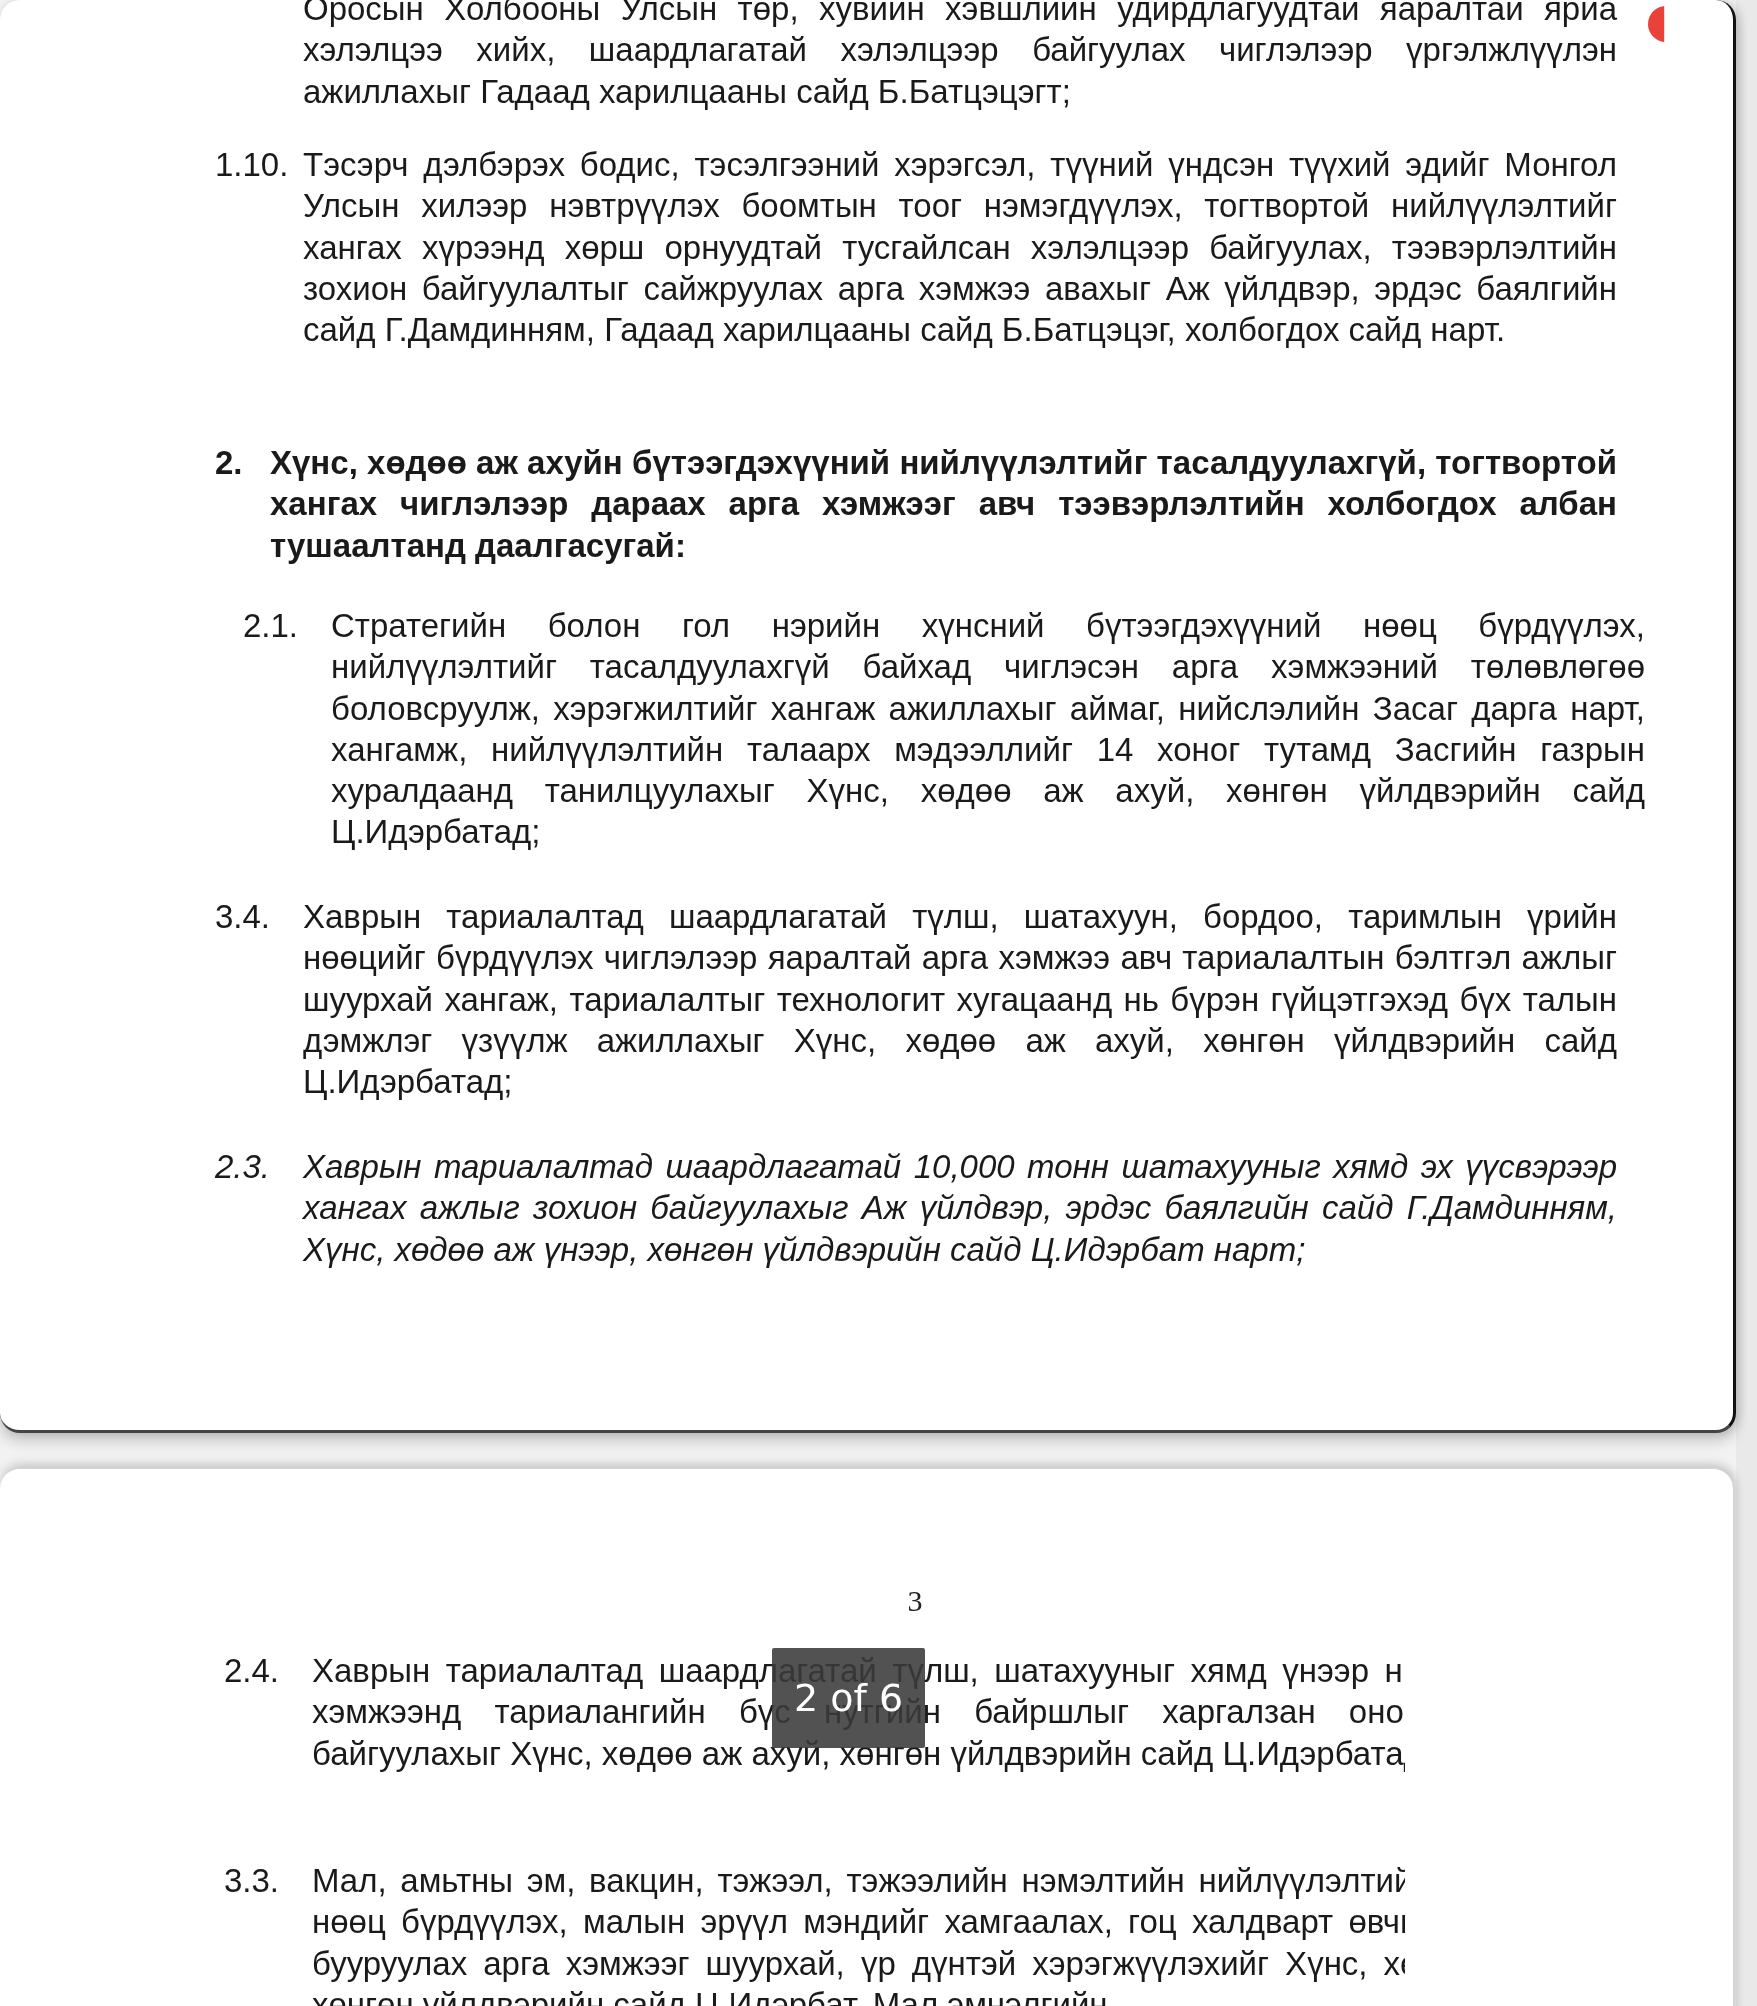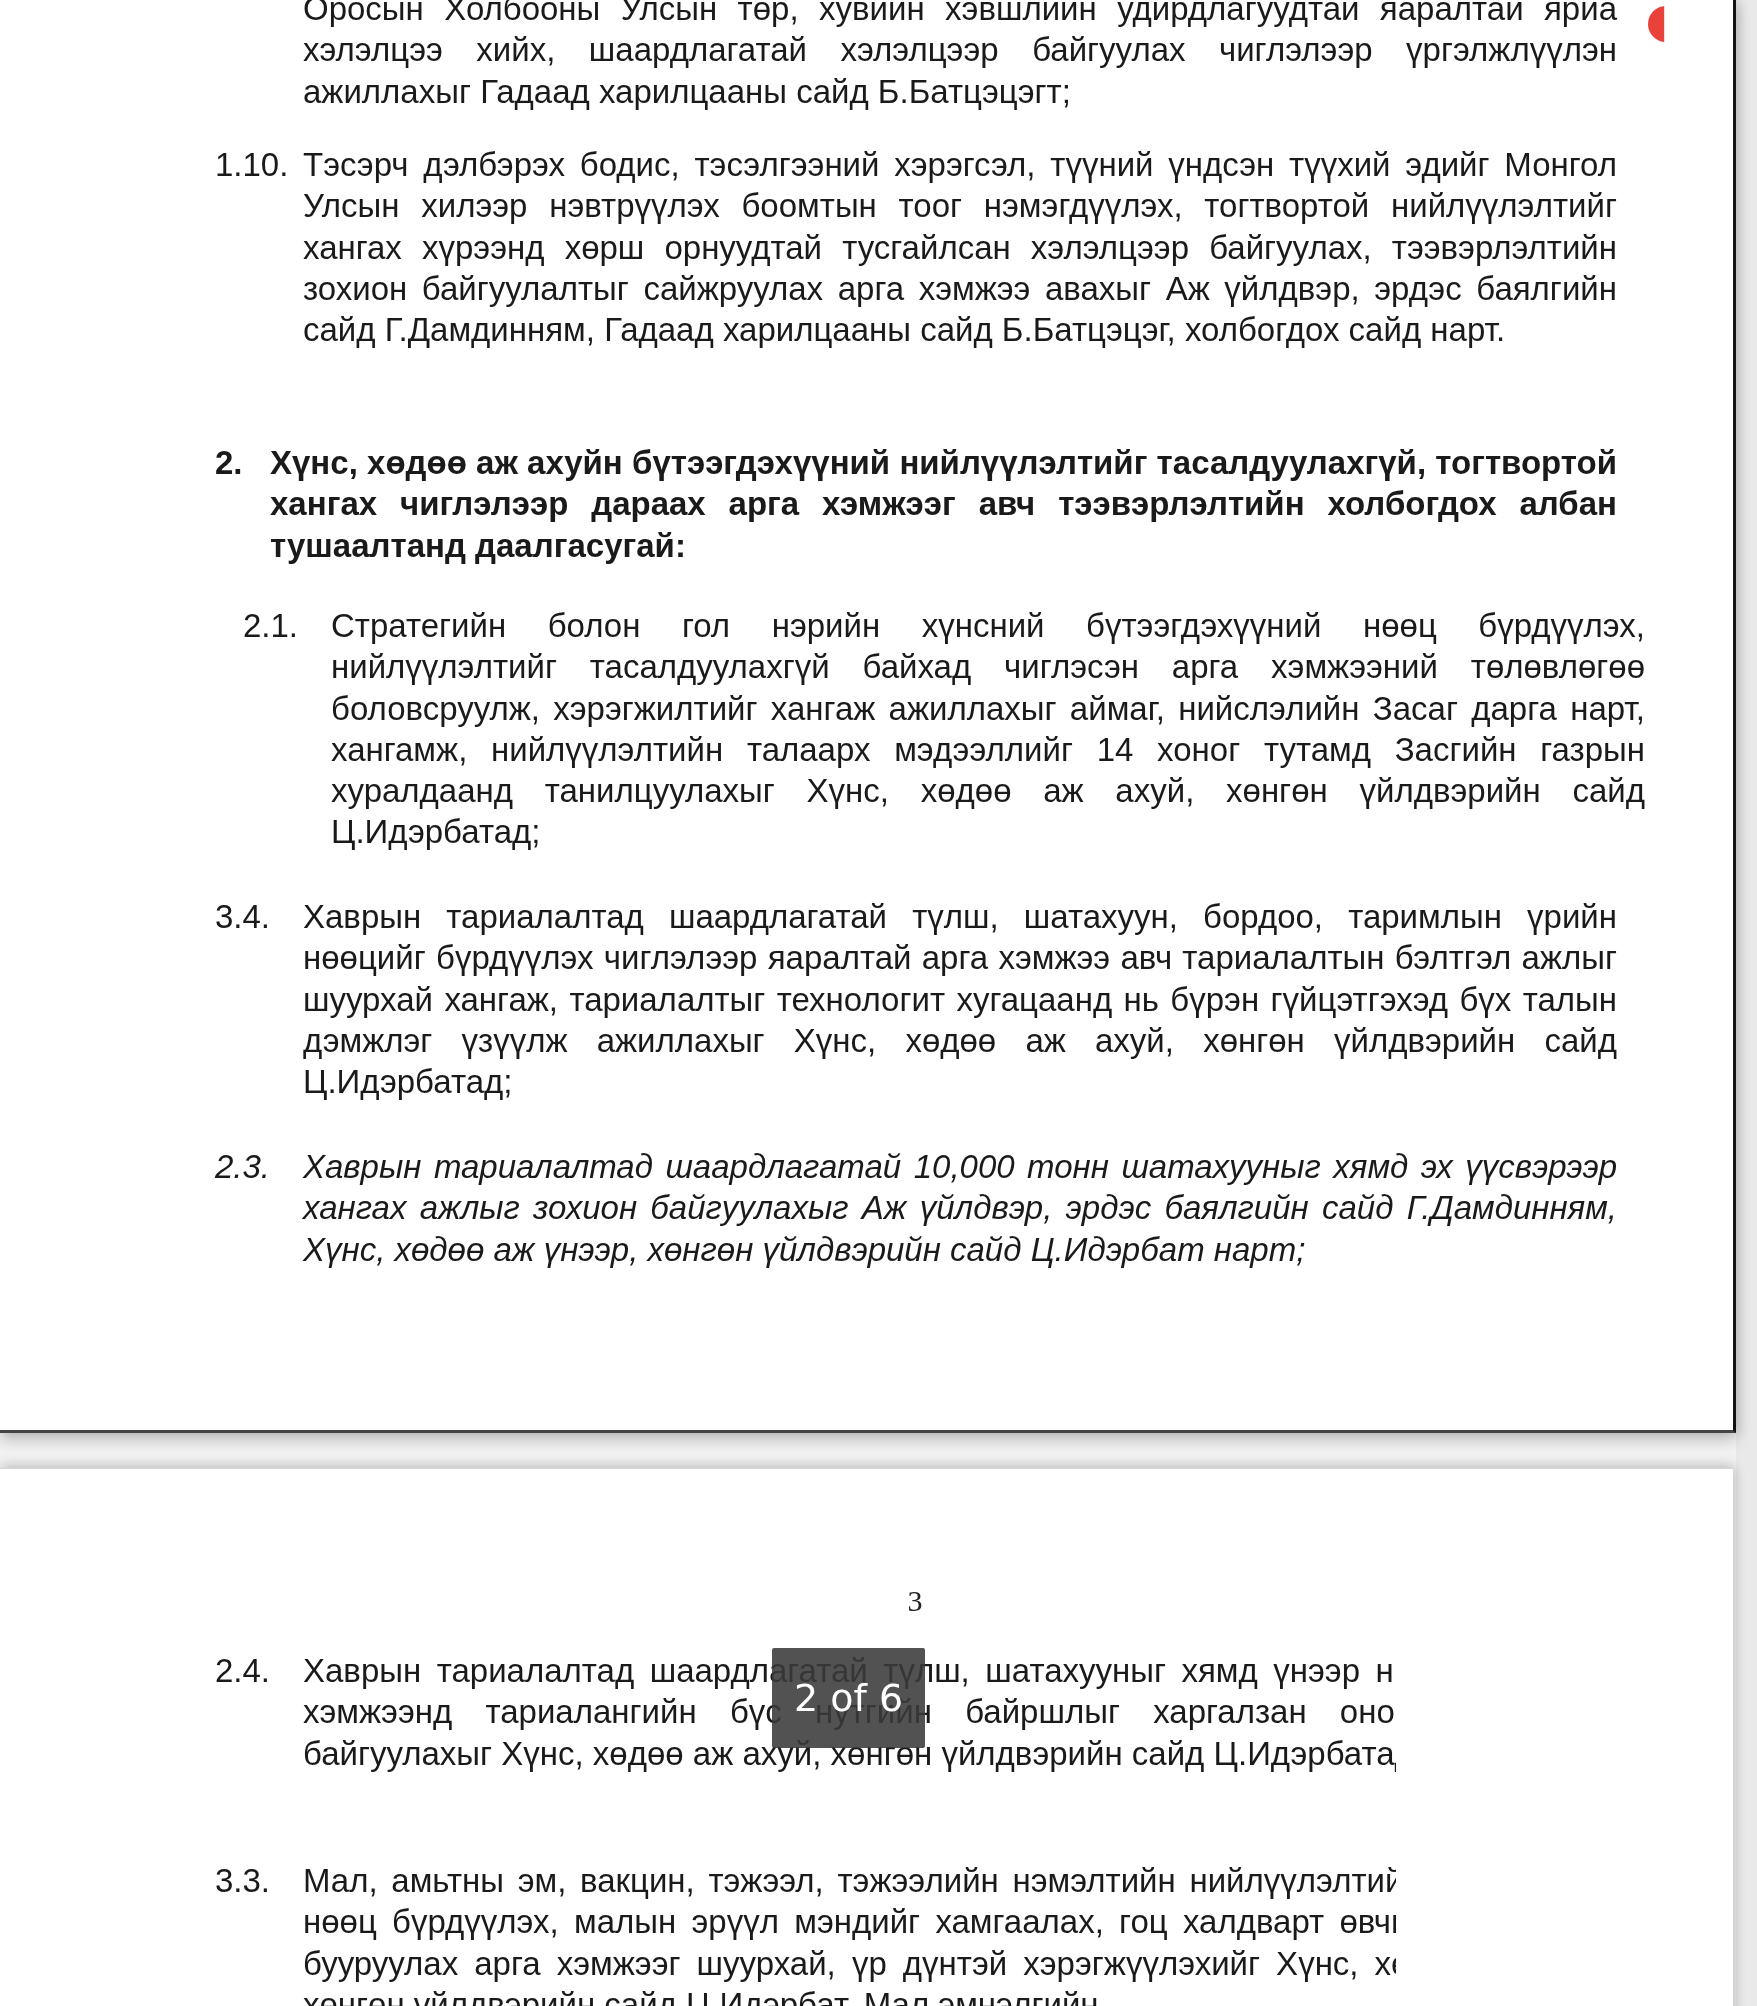--- a/index.html
+++ b/index.html
@@ -4,21 +4,21 @@
 <style>
   html, body { margin:0; padding:0; }
   body {
     width:1757px; height:2006px; overflow:hidden; position:relative;
     background:#ffffff;
     font-family:"Liberation Sans", sans-serif;
     color:#1a1a1a;
   }
   .viewer-bg { position:absolute; left:0; top:0; width:1757px; height:2006px; background:#f2f2f2; }
   .page {
-    position:absolute; left:0; width:1733px; background:#ffffff;
+    position:absolute; left:0; width:1733px; background:#ffffff;border-radius:20px;
   }
   #page1 { top:0; height:1430px; border-right:3px solid #111; border-bottom:3px solid #444;
            box-shadow: 0 8px 14px rgba(0,0,0,0.18), 4px 0 10px rgba(0,0,0,0.12); }
   #page2 { top:1468px; height:560px; border-top:1px solid #d6d6d6;
            box-shadow: 0 -6px 10px rgba(0,0,0,0.10), 4px 0 10px rgba(0,0,0,0.12); }
   .right-gutter { position:absolute; left:1736px; top:0; width:21px; height:2006px; background:#e9e9e9; }
 
   .para { position:absolute; left:215px; width:1402px; font-size:33px; line-height:41.3px; }
   .para .num { position:absolute; left:0; top:0; width:88px; }
   .para .txt { margin-left:88px; text-align:justify; text-align-last:left; }
@@ -34,21 +34,21 @@
   .page-counter {
     position:absolute; left:772px; top:1648px; width:153px; height:100px;
     background:rgba(58,58,58,0.88); border-radius:2px;
     color:#ffffff; font-family:"DejaVu Sans", sans-serif; font-size:38px;
     display:flex; align-items:center; justify-content:center;
   }
   .notif-dot {
     position:absolute; left:1648px; top:6px; width:36px; height:36px; border-radius:50%;
     background:#e8423a; clip-path: inset(0 55% 0 0);
   }
-  .clip-bottom { position:absolute; left:0; top:0; width:1396px; height:2006px; overflow:hidden; pointer-events:none; }
+  .clip-bottom { position:absolute; left:9px; top:0; width:1396px; height:2006px; overflow:hidden; pointer-events:none; }
 </style>
 </head>
 <body>
 
 <div class="viewer-bg"></div>
 <div class="right-gutter"></div>
 
 <div class="page" id="page1">
   <div class="para cont" style="top:-12px;">
     <div class="txt">Оросын Холбооны Улсын төр, хувийн хэвшлийн удирдлагуудтай яаралтай яриа хэлэлцээ хийх, шаардлагатай хэлэлцээр байгуулах чиглэлээр үргэлжлүүлэн ажиллахыг Гадаад харилцааны сайд Б.Батцэцэгт;</div>

